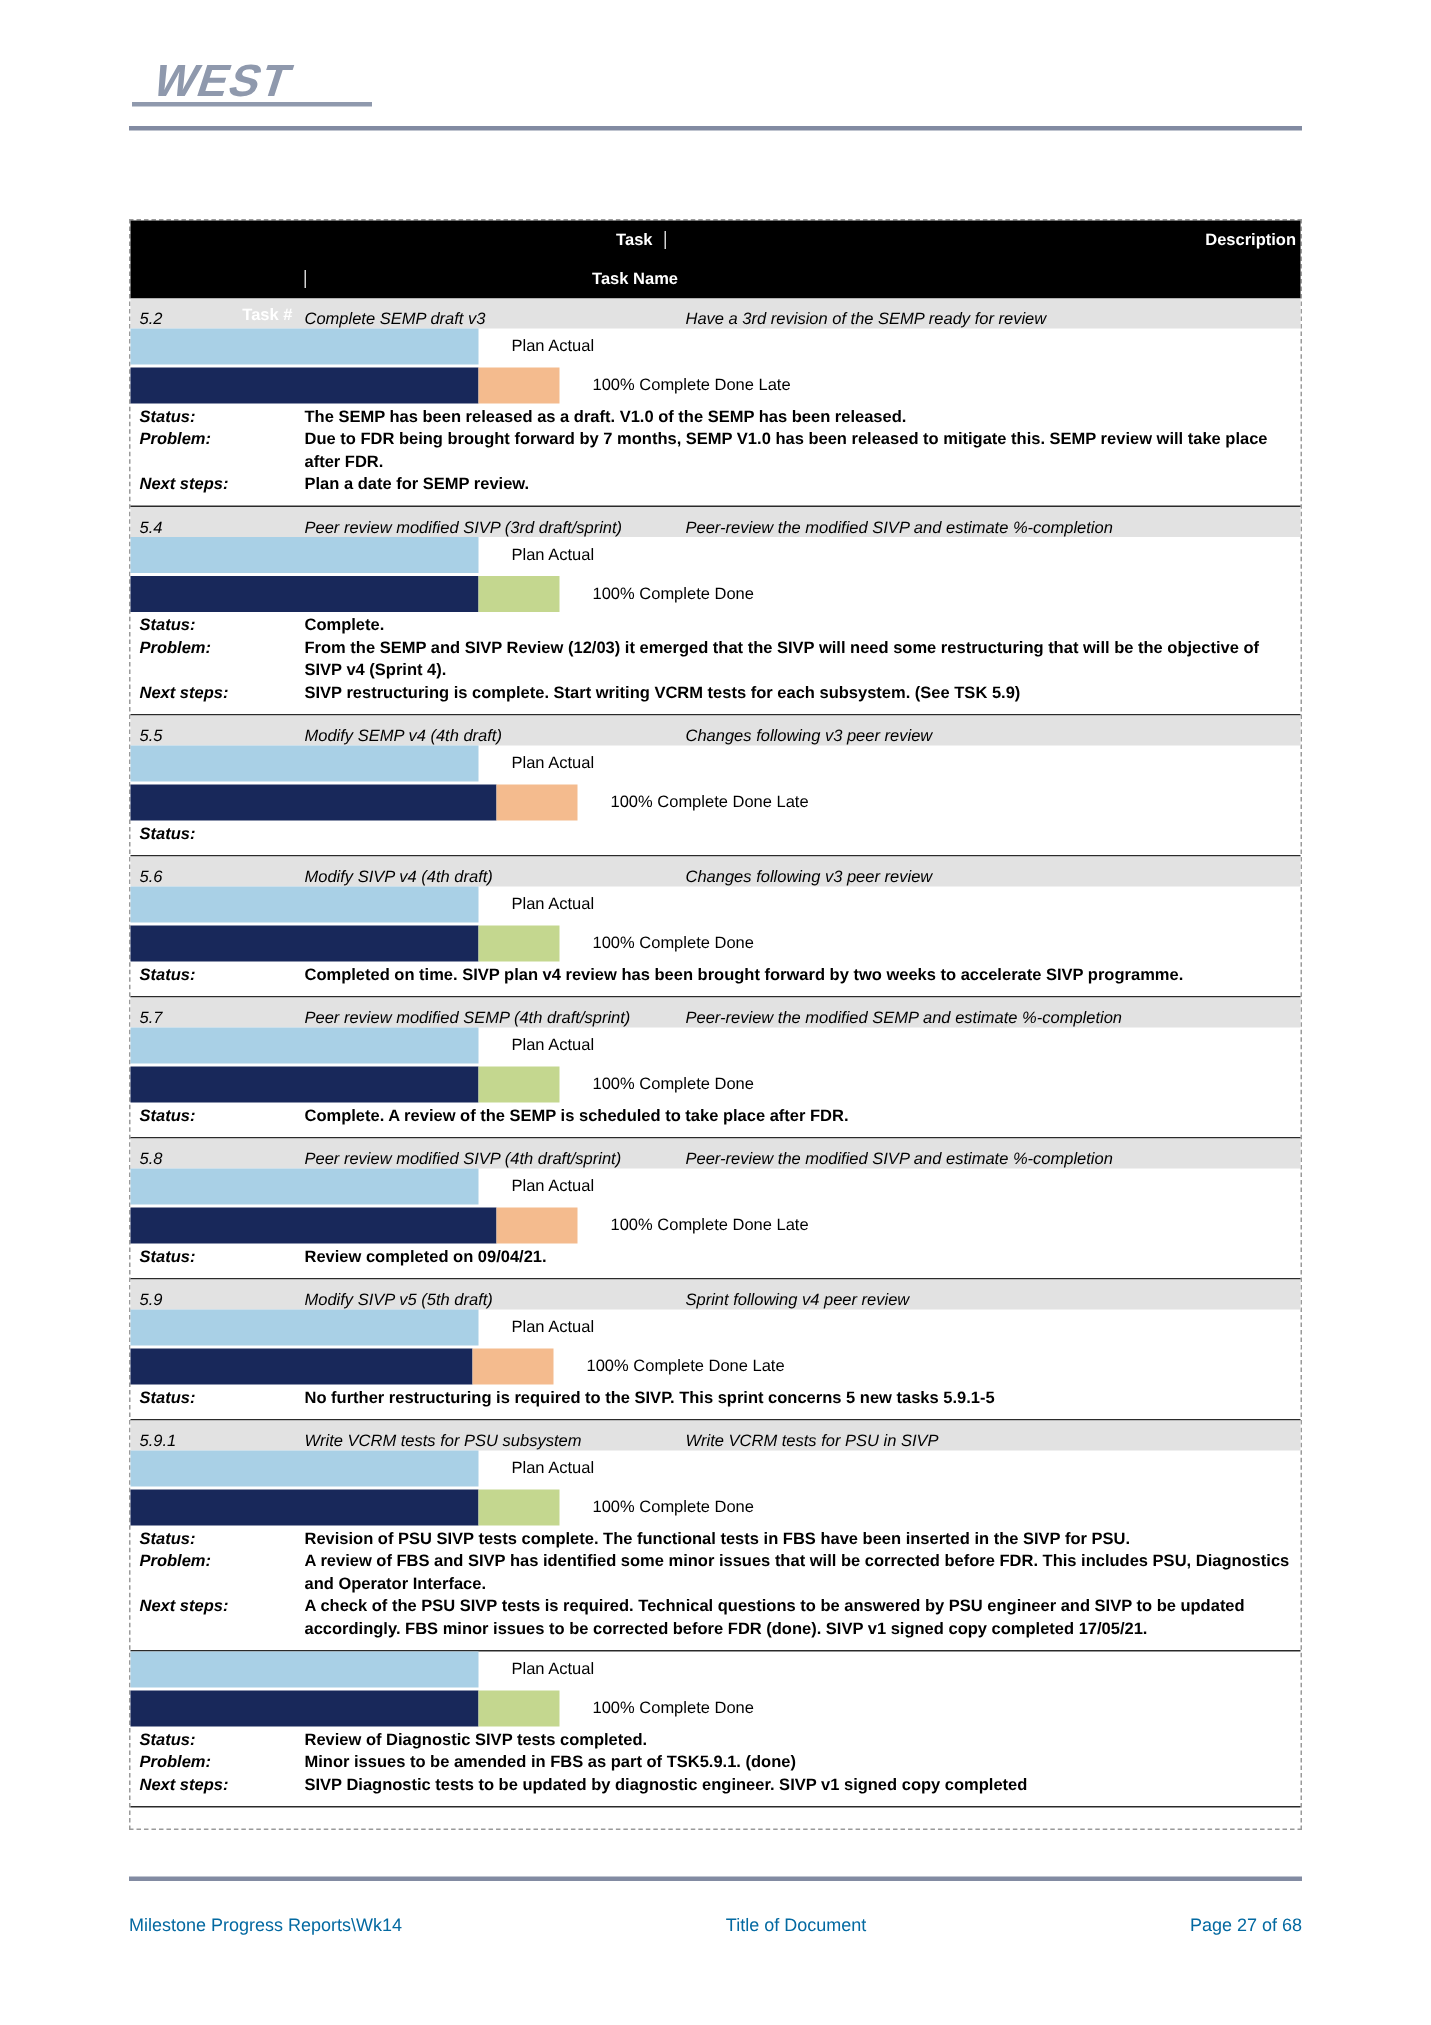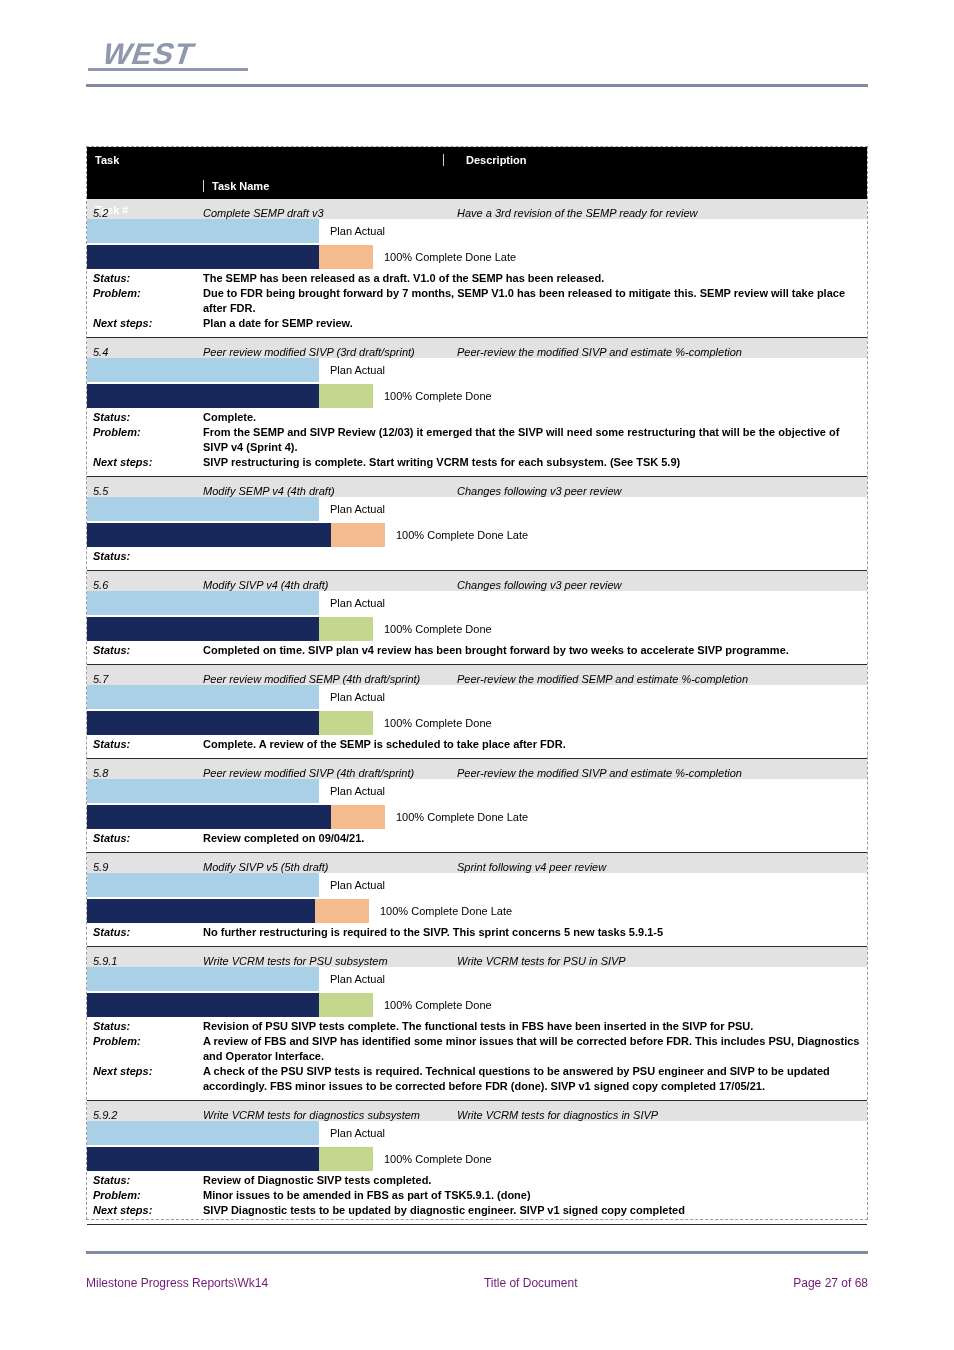--- a/index.html
+++ b/index.html
@@ -10,43 +10,43 @@
     --band:#e2e2e2;
     --rule:#828ba2;
     --thin:#2a2a2a;
   }
   html,body{margin:0;padding:0;background:#fff;font-family:Arial,Helvetica,sans-serif;color:#000;}
   .page{width:954px;height:1350px;position:relative;padding:34px 46px 0 46px;box-sizing:border-box;}
   .logo{margin-left:42px;}
   .logo svg{display:block;}
   .hr-top{margin:10px 40px 0 40px;height:3px;background:var(--rule);}
   .hr-bot{position:absolute;left:86px;right:86px;bottom:96px;height:3px;background:var(--rule);}
-  .footer{position:absolute;left:86px;right:86px;bottom:60px;display:flex;justify-content:space-between;font-size:12px;color:#701a75;}
+  .footer{position:absolute;left:86px;right:86px;bottom:60px;display:flex;justify-content:space-between;font-size:12px;color:#0369a1;}
   .sheet{position:absolute;top:146px;left:86px;right:86px;bottom:130px;border:1px dashed #9a9a9a;box-sizing:border-box;background:#fff;}
   .sheet-inner{position:absolute;inset:0;}
 
-  .thead{background:#000;color:#fff;height:52px;}
+  .thead{background:#000;color:#fff;height:52px;text-align:right;}
   .thead .r1,.thead .r2{display:flex;height:26px;align-items:center;}
   .thead .c-task{flex:0 0 340px;padding:0 8px;font-size:11px;font-weight:bold;}
-  .thead .c-desc{flex:1;padding:0 22px;font-size:11px;font-weight:bold;border-left:1px solid #d3d3d3;}
+  .thead .c-desc{flex:1;padding:0 3px;font-size:11px;font-weight:bold;border-left:1px solid #d3d3d3;}
   .thead .c-num {flex:0 0 100px;padding:0 8px;font-size:11px;font-weight:bold;margin-top:47px;}
   .thead .c-name{flex:0 0 240px;padding:0 8px;font-size:11px;font-weight:bold;border-left:1px solid #d3d3d3;}
 
   .rowblock{border-bottom:1px solid var(--thin);}
   .band{background:var(--band);}
   .band .line{display:flex;align-items:flex-end;height:20px;font-size:11px;font-style:italic;}
   .band .c-num{flex:0 0 100px;padding:0 6px;}
   .band .c-name{flex:0 0 244px;padding:0 4px;margin-top:40px;}
   .band .c-desc{flex:1;padding:0 6px;}
 
   .bar-wrap{height:24px;display:flex;align-items:center;}
   .bar-wrap .plan,.bar-wrap .act{height:24px;}
   .bar-wrap .plan{background:var(--lightblue);}
   .bar-wrap .act{background:var(--navy);}
-  .bar-wrap .cap{margin-left:11px;font-size:11px;}
+  .bar-wrap .cap{margin-left:22px;font-size:11px;}
   .bar-wrap .btn{width:54px;height:24px;margin-left:0;}
   .btn.peach{background:var(--peach);}
   .btn.olive{background:var(--olive);}
   .gap2{height:2px;background:#fff;}
   .body-lines{padding:2px 6px 6px 6px;font-size:11px;line-height:15px;}
   .body-lines .hdr{display:flex;font-weight:bold;}
   .body-lines .hdr .lab{flex:0 0 110px;font-style:italic;}
 
 </style>
 </head>
@@ -294,27 +294,20 @@
                 <span class="lab">Problem:</span>
                 <span>A review of FBS and SIVP has identified some minor issues that will be corrected before FDR. This includes PSU, Diagnostics and Operator Interface.</span>
               </div>
               <div class="hdr">
                 <span class="lab">Next steps:</span>
                 <span>A check of the PSU SIVP tests is required. Technical questions to be answered by PSU engineer and SIVP to be updated accordingly.  FBS minor issues to be corrected before FDR (done). SIVP v1 signed copy completed 17/05/21.</span>
               </div>
             </div>
           </div>
           <div class="rowblock">
-            <div class="band">
-              <div class="line">
-                <div class="c-num">5.9.2</div>
-                <div class="c-name">Write VCRM tests for diagnostics subsystem</div>
-                <div class="c-desc">Write VCRM tests for diagnostics in SIVP</div>
-              </div>
-            </div>
             <div class="bar-wrap">
               <div class="plan" style="width:232px"></div>
               <span class="cap">Plan    Actual</span>
             </div>
             <div class="gap2"></div>
             <div class="bar-wrap">
               <div class="act" style="width:232px"></div>
               <div class="btn olive"></div>
               <span class="cap">100% Complete  Done</span>
             </div>

